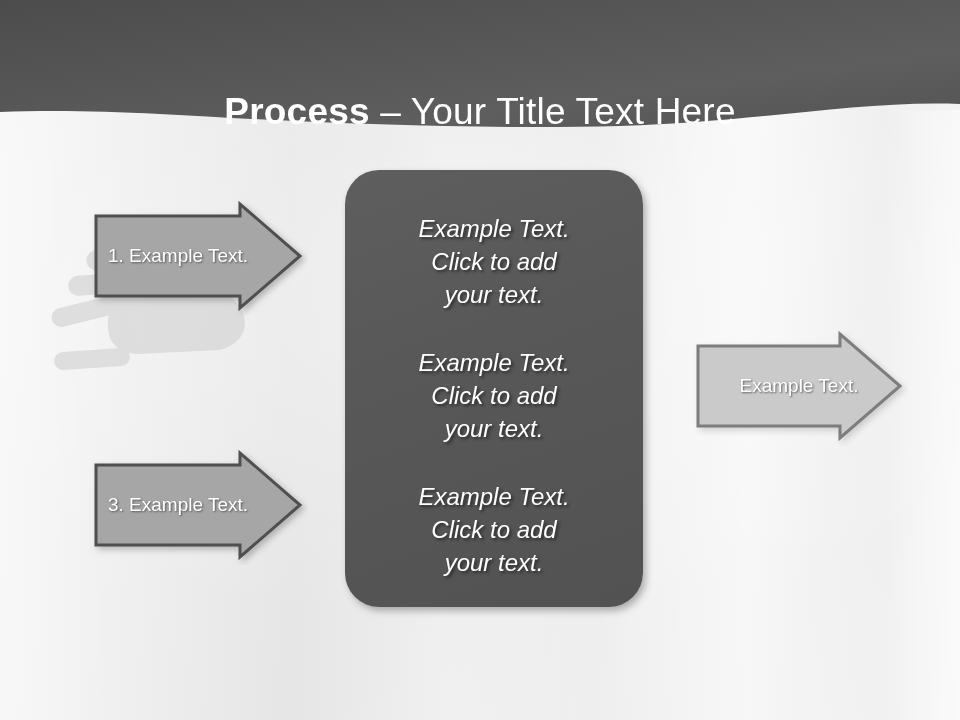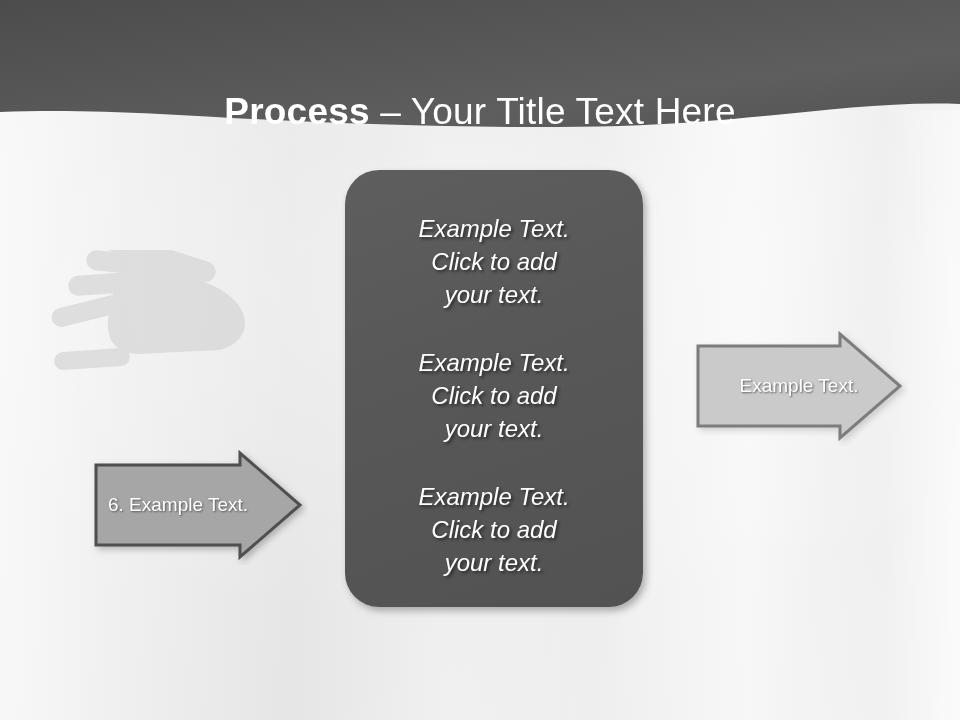--- a/index.html
+++ b/index.html
@@ -173,27 +173,33 @@
         <stop offset="100%" stop-color="#535353"></stop>
       </linearGradient>
     </defs>
     <path d="M0,0 H960 V104 C860,100 760,122 620,126 C470,130 300,122 160,114 C100,111 50,110 0,112 Z" fill="url(#hdrgrad)"></path>
   </svg>
 
   <div class="header-title">
     <span class="bold">Process</span><span class="dash"> – </span><span class="rest">Your Title Text Here</span>
   </div>
 
+  <div class="arrow" id="arrow-1">
+    <svg viewBox="0 0 220 120" preserveAspectRatio="none" width="220" height="120">
+      <path d="M8,20 H152 V8 L212,60 L152,112 V100 H8 Z" fill="#a6a6a6" stroke="#4f4f4f" stroke-width="3" stroke-linejoin="miter" style="filter: drop-shadow(3px 3px 3px rgba(120,120,120,0.5));"></path>
+    </svg>
+    <div class="arrow-label">1. Example Text.</div>
+  </div>
 
 
   <div class="arrow" id="arrow-3">
     <svg viewBox="0 0 220 120" preserveAspectRatio="none" width="220" height="120">
       <path d="M8,20 H152 V8 L212,60 L152,112 V100 H8 Z" fill="#a6a6a6" stroke="#4f4f4f" stroke-width="3" stroke-linejoin="miter" style="filter: drop-shadow(3px 3px 3px rgba(120,120,120,0.5));"></path>
     </svg>
-    <div class="arrow-label">6. Example Text.</div>
+    <div class="arrow-label">3. Example Text.</div>
   </div>
 
   <div class="center-panel">
     <div class="panel-block">Example Text.
 Click  to add
 your text.</div>
     <div class="panel-block">Example Text.
 Click  to add
 your text.</div>
     <div class="panel-block">Example Text.

